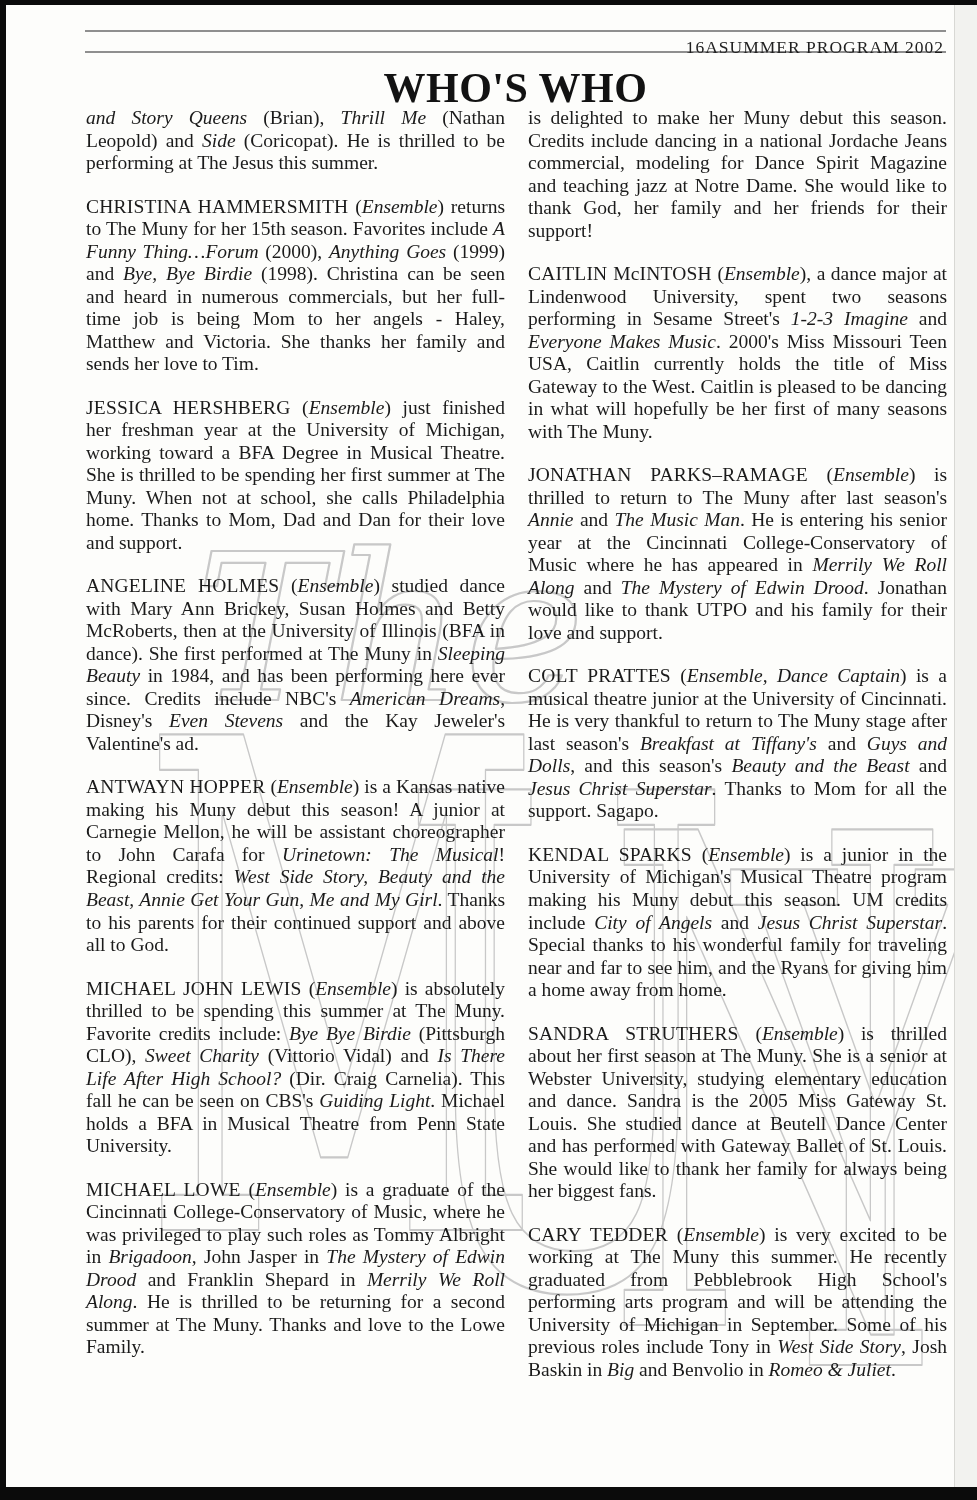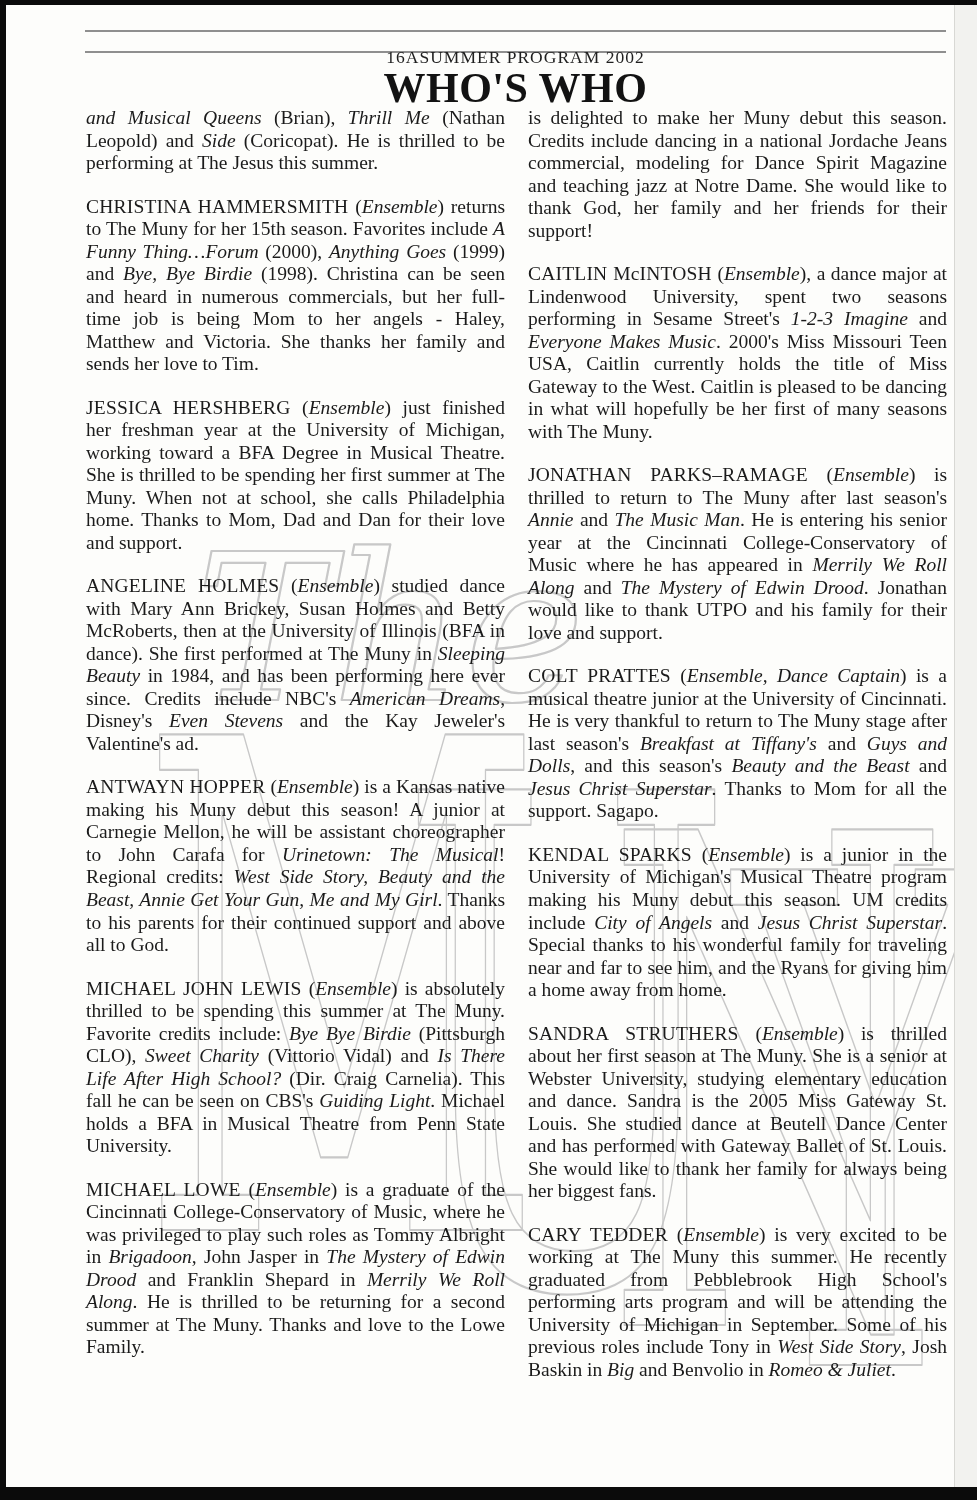--- a/index.html
+++ b/index.html
@@ -12,22 +12,22 @@
   .edge-top{left:0;top:0;width:977px;height:5px;}
   .edge-left{left:0;top:0;width:6px;height:1500px;}
   .edge-bottom{left:0;bottom:0;width:977px;height:13px;}
   .edge-right-shade{
     position:absolute;right:0;top:0;width:22px;height:1500px;
     background:#f2f2ef;border-left:1px solid #d8d8d4;
   }
   .header{
     position:absolute;left:85px;top:30px;width:861px;height:23px;
     border-top:2px solid #8f8f8f;border-bottom:2px solid #8f8f8f;
-    display:flex;justify-content:center;align-items:baseline;
-    padding:15px 2px 2px;box-sizing:border-box;
+    display:flex;justify-content:flex-end;align-items:baseline;
+    padding:5px 2px 2px;box-sizing:border-box;
   }
   .hdr-text{font-size:17.5px;letter-spacing:1px;color:#1f1f1f;}
   .page-title{
     position:absolute;left:85px;top:64px;width:861px;text-align:center;
     font-size:42px;font-weight:700;letter-spacing:.5px;color:#121212;
   }
   .watermark{position:absolute;left:0;top:0;z-index:0;}
   .content{
     position:absolute;left:86px;top:107px;width:861px;
     display:flex;gap:23px;z-index:1;
@@ -58,21 +58,21 @@
 
   <div class="header">
     <span class="hdr-text">16A</span>
     <span class="hdr-text">SUMMER PROGRAM 2002</span>
   </div>
 
   <div class="page-title">WHO'S WHO</div>
 
   <div class="content">
     <div class="col" id="col-left">
-        <p class="bio"><span class="i">and Musical Queens</span><span> (Brian), </span><span class="i">Thrill Me</span><span> (Nathan Leopold) and </span><span class="i">Side</span><span> (Coricopat). He is thrilled to be performing at The Jesus this summer.</span></p>
+        <p class="bio"><span class="i">and Story Queens</span><span> (Brian), </span><span class="i">Thrill Me</span><span> (Nathan Leopold) and </span><span class="i">Side</span><span> (Coricopat). He is thrilled to be performing at The Jesus this summer.</span></p>
         <p class="bio"><span class="b">CHRISTINA HAMMERSMITH</span><span> (</span><span class="i">Ensemble</span><span>) returns to The Muny for her 15th season. Favorites include </span><span class="i">A Funny Thing…Forum</span><span> (2000), </span><span class="i">Anything Goes</span><span> (1999) and </span><span class="i">Bye, Bye Birdie</span><span> (1998). Christina can be seen and heard in numerous commercials, but her full-time job is being Mom to her angels - Haley, Matthew and Victoria. She thanks her family and sends her love to Tim.</span></p>
         <p class="bio"><span class="b">JESSICA HERSHBERG</span><span> (</span><span class="i">Ensemble</span><span>) just finished her freshman year at the University of Michigan, working toward a BFA Degree in Musical Theatre. She is thrilled to be spending her first summer at The Muny. When not at school, she calls Philadelphia home. Thanks to Mom, Dad and Dan for their love and support.</span></p>
         <p class="bio"><span class="b">ANGELINE HOLMES</span><span> (</span><span class="i">Ensemble</span><span>) studied dance with Mary Ann Brickey, Susan Holmes and Betty McRoberts, then at the University of Illinois (BFA in dance). She first performed at The Muny in </span><span class="i">Sleeping Beauty</span><span> in 1984, and has been performing here ever since. Credits include NBC's </span><span class="i">American Dreams</span><span>, Disney's </span><span class="i">Even Stevens</span><span> and the Kay Jeweler's Valentine's ad.</span></p>
         <p class="bio"><span class="b">ANTWAYN HOPPER</span><span> (</span><span class="i">Ensemble</span><span>) is a Kansas native making his Muny debut this season! A junior at Carnegie Mellon, he will be assistant choreographer to John Carafa for </span><span class="i">Urinetown: The Musical</span><span>! Regional credits: </span><span class="i">West Side Story, Beauty and the Beast, Annie Get Your Gun, Me and My Girl</span><span>. Thanks to his parents for their continued support and above all to God.</span></p>
         <p class="bio"><span class="b">MICHAEL JOHN LEWIS</span><span> (</span><span class="i">Ensemble</span><span>) is absolutely thrilled to be spending this summer at The Muny. Favorite credits include: </span><span class="i">Bye Bye Birdie</span><span> (Pittsburgh CLO), </span><span class="i">Sweet Charity</span><span> (Vittorio Vidal) and </span><span class="i">Is There Life After High School?</span><span> (Dir. Craig Carnelia). This fall he can be seen on CBS's </span><span class="i">Guiding Light</span><span>. Michael holds a BFA in Musical Theatre from Penn State University.</span></p>
         <p class="bio"><span class="b">MICHAEL LOWE</span><span> (</span><span class="i">Ensemble</span><span>) is a graduate of the Cincinnati College-Conservatory of Music, where he was privileged to play such roles as Tommy Albright in </span><span class="i">Brigadoon</span><span>, John Jasper in </span><span class="i">The Mystery of Edwin Drood</span><span> and Franklin Shepard in </span><span class="i">Merrily We Roll Along</span><span>. He is thrilled to be returning for a second summer at The Muny. Thanks and love to the Lowe Family.</span></p>
       </div>
     <div class="col" id="col-right">
         <p class="bio"><span>is delighted to make her Muny debut this season. Credits include dancing in a national Jordache Jeans commercial, modeling for Dance Spirit Magazine and teaching jazz at Notre Dame. She would like to thank God, her family and her friends for their support!</span></p>
         <p class="bio"><span class="b">CAITLIN McINTOSH</span><span> (</span><span class="i">Ensemble</span><span>), a dance major at Lindenwood University, spent two seasons performing in Sesame Street's </span><span class="i">1-2-3 Imagine</span><span> and </span><span class="i">Everyone Makes Music</span><span>. 2000's Miss Missouri Teen USA, Caitlin currently holds the title of Miss Gateway to the West. Caitlin is pleased to be dancing in what will hopefully be her first of many seasons with The Muny.</span></p>

